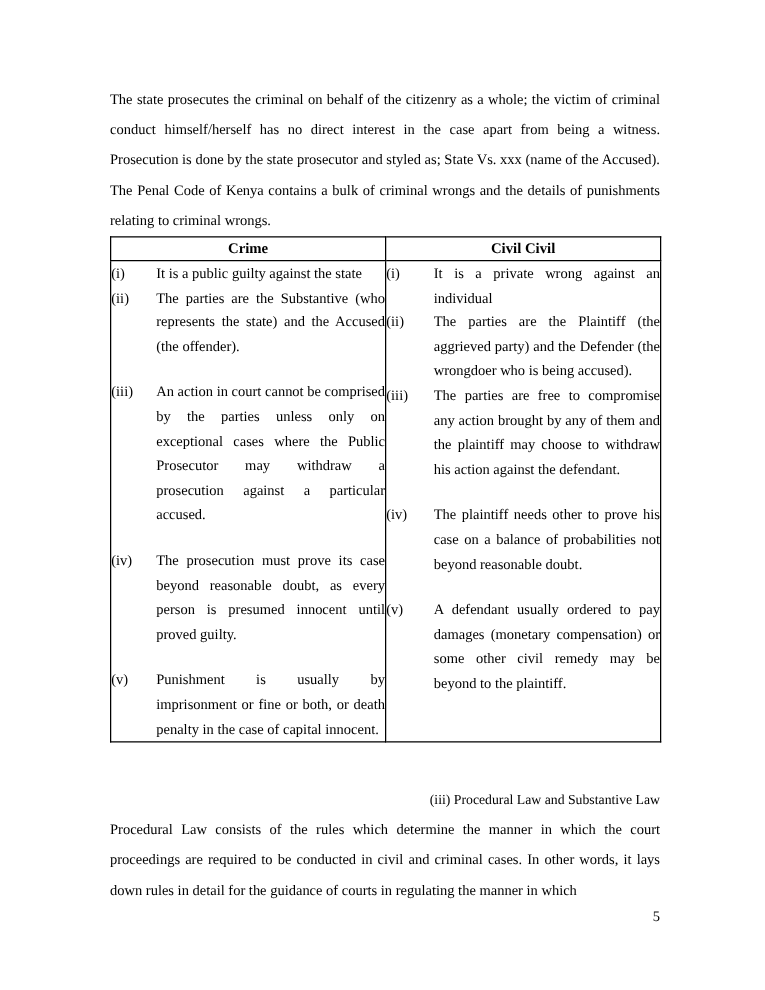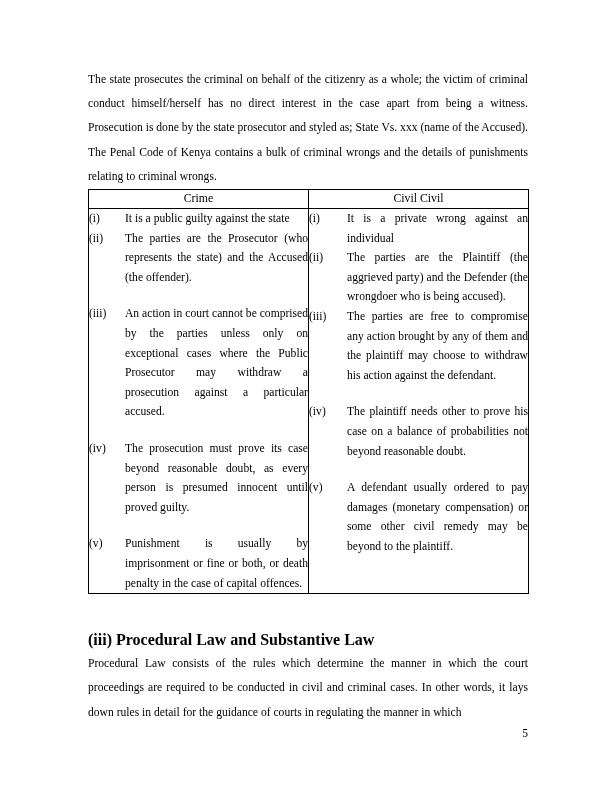--- a/index.html
+++ b/index.html
@@ -54,21 +54,21 @@
     table-layout: fixed;
     border: 1.1px solid #000;
   }
   table.cmp th, table.cmp td {
     border: 1.1px solid #000;
     vertical-align: top;
     padding: 0;
   }
   table.cmp th {
     font-size: 11.8px;
-    font-weight: normal;
+    font-weight: bold;
     text-align: center;
     padding: 1px 0 2px 0;
     line-height: 15px;
   }
   table.cmp col.c1 { width: 220px; }
   table.cmp col.c2 { width: 220px; }
 
   td.cell {
     padding: 4px 7px 6px 6px;
     height: 368px;
@@ -106,23 +106,24 @@
   
   td.cell.right ul.items li {
     padding-left: 38px;
   }
   td.cell.right ul.items li .mk {
     width: 36px;
   }
 
   .sub-head {
     margin: 0 0 0 0;
-    font-size: 16px;
-    font-weight: bold;
+    font-size: 11px;
+    font-weight: normal;
     line-height: 24px;
+    text-align: right;
   }
 
   .after-table-space {
     height: 34px;
   }
 
   .page-number {
     position: absolute;
     right: 0;
     top: 0;
@@ -159,33 +160,33 @@
       <tbody>
         <tr>
           <td class="cell left">
             <ul class="items">
               <li>
                 <span class="mk">(i)</span>
                 <span class="txt">It is a public guilty against the state</span>
               </li>
               <li>
                 <span class="mk">(ii)</span>
-                <span class="txt">The parties are the Prosecutor (who represents the state) and the Accused (the offender).</span>
+                <span class="txt">The parties are the Substantive (who represents the state) and the Accused (the offender).</span>
               </li>
               <li class="gap-before">
                 <span class="mk">(iii)</span>
                 <span class="txt">An action in court cannot be comprised by the parties unless only on exceptional cases where the Public Prosecutor may withdraw a prosecution against a particular accused.</span>
               </li>
               <li class="gap-before">
                 <span class="mk">(iv)</span>
                 <span class="txt">The prosecution must prove its case beyond reasonable doubt, as every person is presumed innocent until proved guilty.</span>
               </li>
               <li class="gap-before">
                 <span class="mk">(v)</span>
-                <span class="txt">Punishment is usually by imprisonment or fine or both, or death penalty in the case of capital offences.</span>
+                <span class="txt">Punishment is usually by imprisonment or fine or both, or death penalty in the case of capital innocent.</span>
               </li>
             </ul>
           </td>
           <td class="cell right">
             <ul class="items">
               <li>
                 <span class="mk">(i)</span>
                 <span class="txt">It is a private wrong against an individual</span>
               </li>
               <li>

